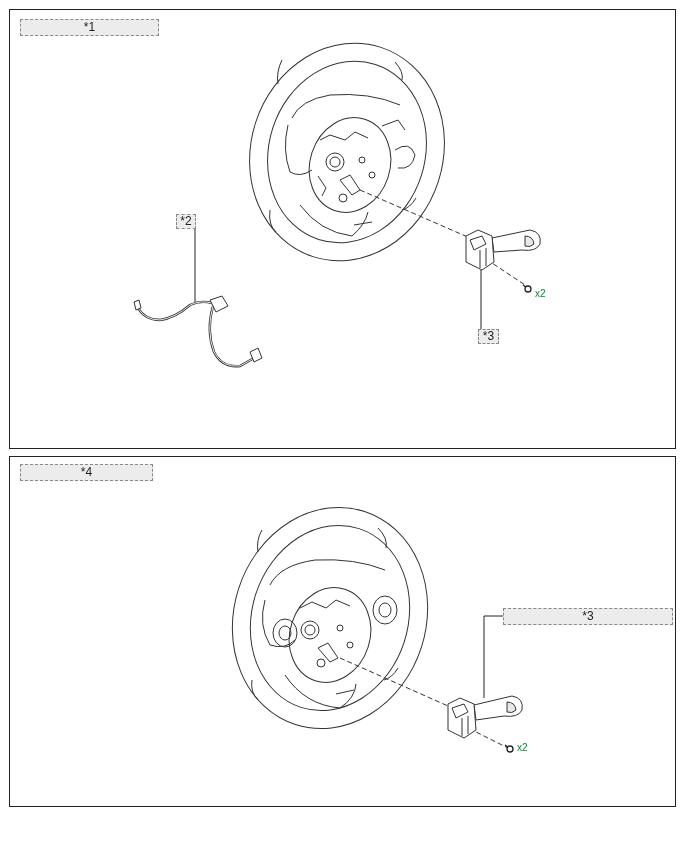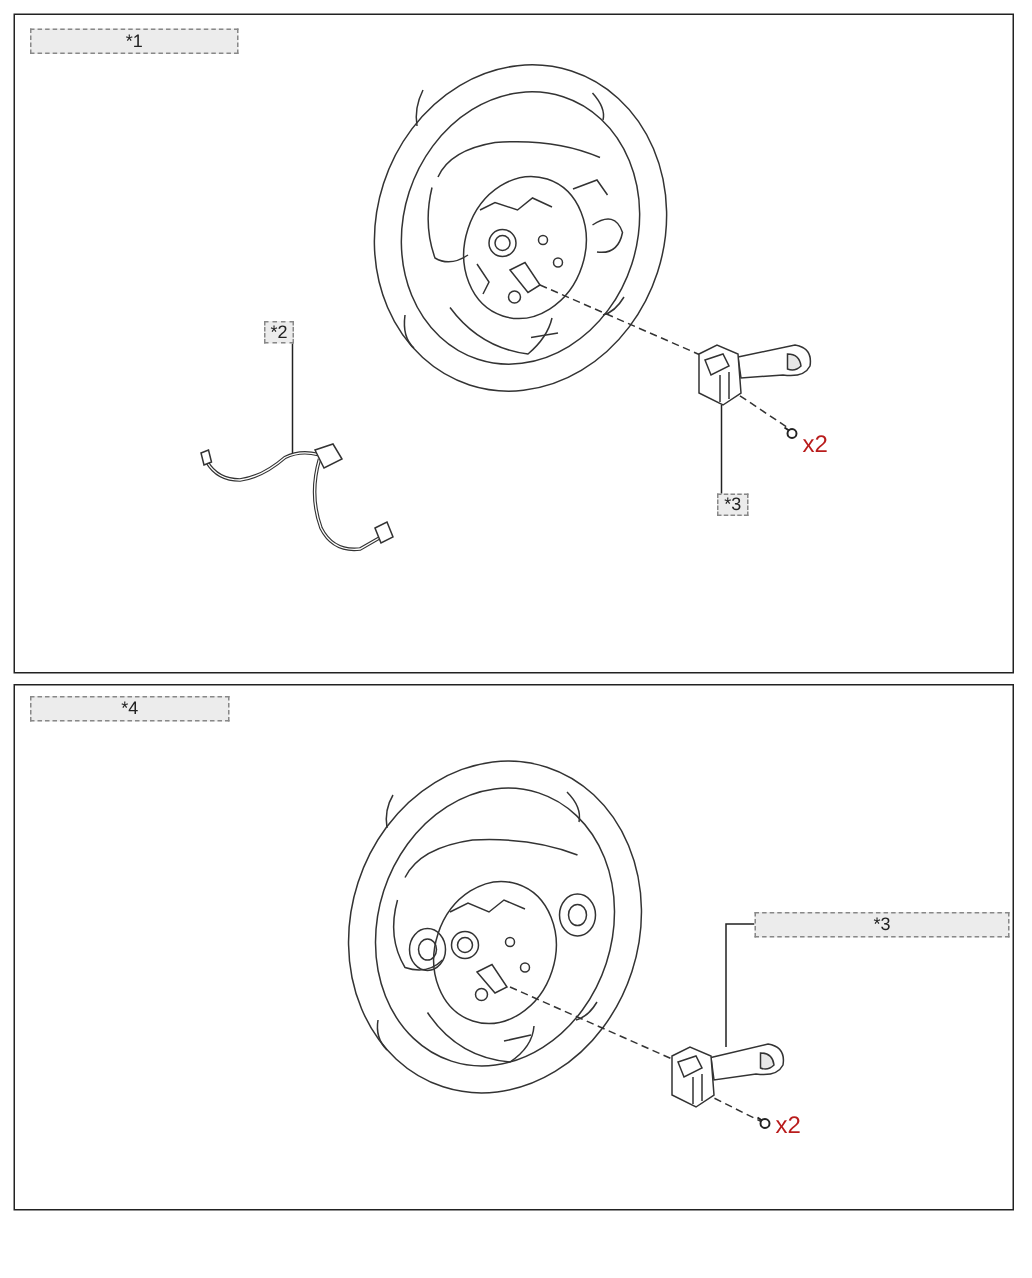--- a/index.html
+++ b/index.html
@@ -1,19 +1,19 @@
 <!DOCTYPE html>
 <html><head>
 <meta charset="utf-8">
 <style>
   html, body { margin:0; padding:0; background:#ffffff; }
   body { width:688px; height:852px; position:relative; overflow:hidden; font-family:"Liberation Sans", sans-serif; }
   .panel { position:absolute; border:1.5px solid #222; background:#fff; box-sizing:border-box; }
   .callout { position:absolute; background:#ececec; border:1px dashed #888; box-sizing:border-box; font-size:12px; color:#222; text-align:center; line-height:15px; height:17px; }
-  .qty { position:absolute; font-size:16px; color:#b91c1c; }
+  .qty { position:absolute; font-size:10px; color:#15803d; }
   svg { position:absolute; left:0; top:0; overflow:visible; }
 </style>
 </head>
 <body>
 
 <div class="panel" style="left:9px; top:9px; width:667px; height:440px;"></div>
 <div class="callout" style="left:20px; top:19px; width:139px;">*1</div>
 
 <svg width="688" height="852">
 

